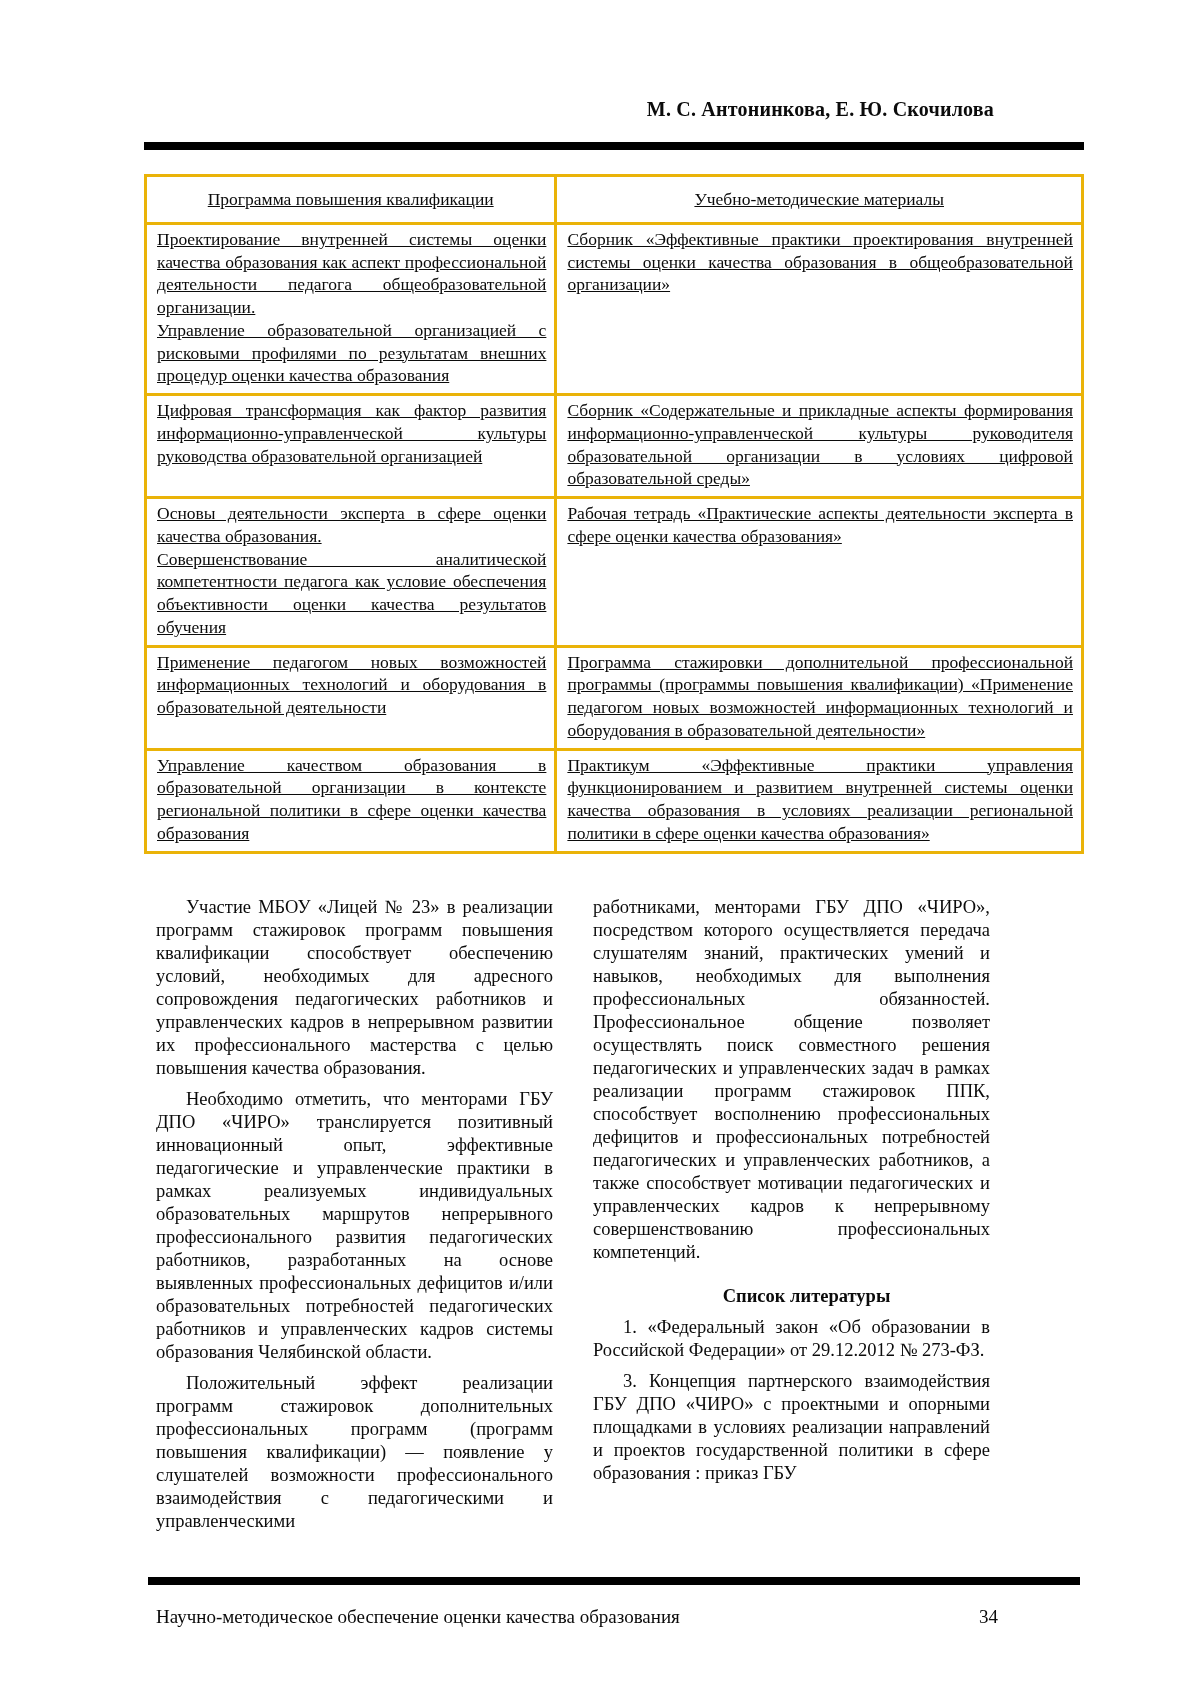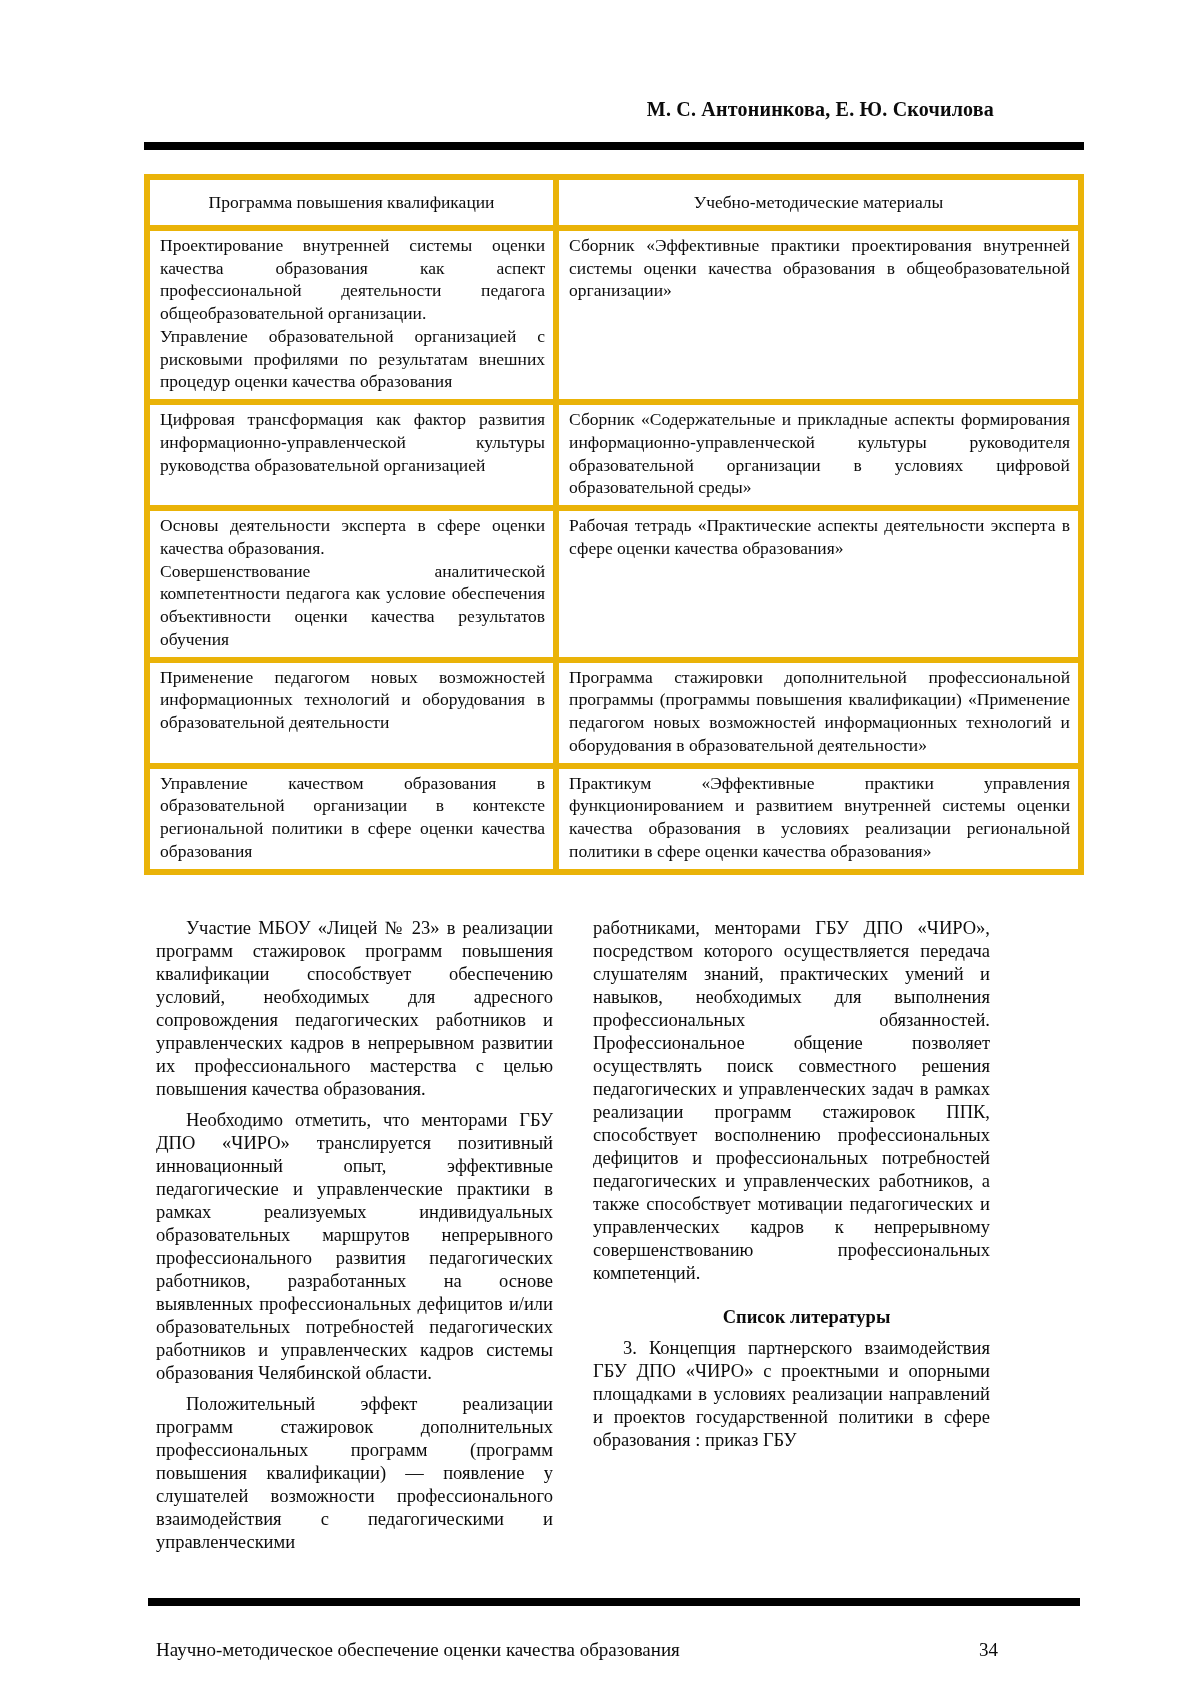--- a/index.html
+++ b/index.html
@@ -39,22 +39,23 @@
   
   table.qual-table {
     width: 100%;
     border-collapse: collapse;
     margin-top: 24px;
     font-size: 17.5px;
     line-height: 1.3;
   }
   table.qual-table th,
   table.qual-table td {
-    border: 6px solid #eab308;
+    border: 3px solid #eab308;
     vertical-align: top;
+    text-decoration: underline;
   }
   table.qual-table th {
     font-weight: normal;
     text-align: center;
     vertical-align: middle;
     padding: 11px 10px;
   }
   table.qual-table td {
     padding: 3px 8px 6px 10px;
     text-align: justify;
@@ -85,21 +86,21 @@
   }
 
   
   .footer { margin-top: 28px; }
   .footer .rule { margin-top: 0; }
   .footer-row {
     display: flex;
     justify-content: space-between;
     align-items: baseline;
     font-size: 19px;
-    margin-top: 25px;
+    margin-top: 13px;
   }
 </style>
 </head>
 <body>
 
 <div class="page">
   <div class="content">
 
     <div class="text-block">
       <div class="authors">М. С. Антонинкова, Е. Ю. Скочилова</div>
@@ -145,20 +146,21 @@
 
     <div class="text-block columns">
       <div class="col">
         <p class="para indent">Участие МБОУ «Лицей № 23» в реализации программ стажировок программ повышения квалификации способствует обеспечению условий, необходимых для адресного сопровождения педагогических работников и управленческих кадров в непрерывном развитии их профессионального мастерства с целью повышения качества образования.</p>
         <p class="para indent">Необходимо отметить, что менторами ГБУ ДПО «ЧИРО» транслируется позитивный инновационный опыт, эффективные педагогические и управленческие практики в рамках реализуемых индивидуальных образовательных маршрутов непрерывного профессионального развития педагогических работников, разработанных на основе выявленных профессиональных дефицитов и/или образовательных потребностей педагогических работников и управленческих кадров системы образования Челябинской области.</p>
         <p class="para indent">Положительный эффект реализации программ стажировок дополнительных профессиональных программ (программ повышения квалификации) — появление у слушателей возможности профессионального взаимодействия с педагогическими и управленческими</p>
       </div>
       <div class="col">
         <p class="para">работниками, менторами ГБУ ДПО «ЧИРО», посредством которого осуществляется передача слушателям знаний, практических умений и навыков, необходимых для выполнения профессиональных обязанностей. Профессиональное общение позволяет осуществлять поиск совместного решения педагогических и управленческих задач в рамках реализации программ стажировок ППК, способствует восполнению профессиональных дефицитов и профессиональных потребностей педагогических и управленческих работников, а также способствует мотивации педагогических и управленческих кадров к непрерывному совершенствованию профессиональных компетенций.</p>
         <p class="para indent refs-title">Список литературы</p>
+        <p class="para indent">1. «Федеральный закон «Об образовании в Российской Федерации» от 29.12.2012 № 273-ФЗ.</p>
         <p class="para indent">3. Концепция партнерского взаимодействия ГБУ ДПО «ЧИРО» с проектными и опорными площадками в условиях реализации направлений и проектов государственной политики в сфере образования : приказ ГБУ</p>
       </div>
     </div>
 
     <div class="footer">
       <div class="rule"></div>
       <div class="text-block footer-row">
         <span>Научно-методическое обеспечение оценки качества образования</span>
         <span>34</span>
       </div>

